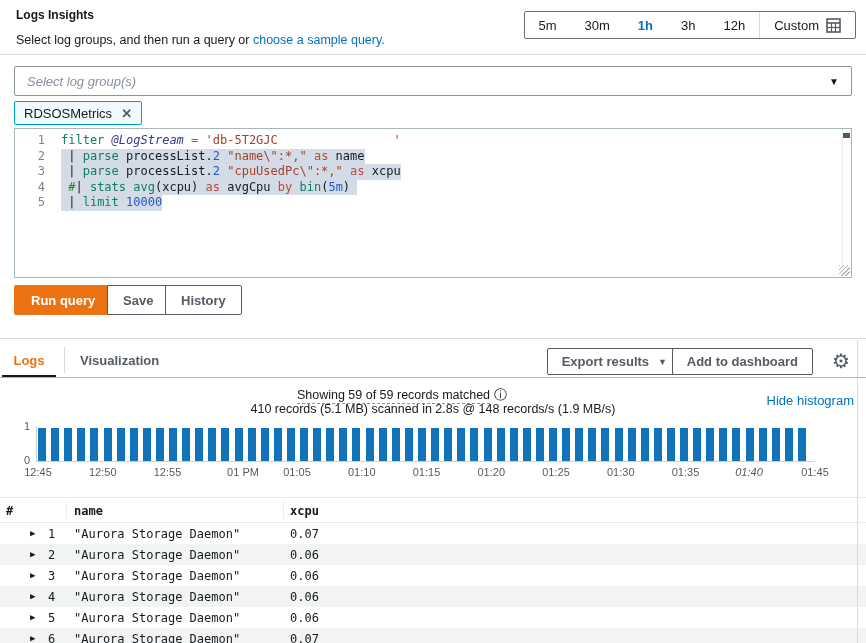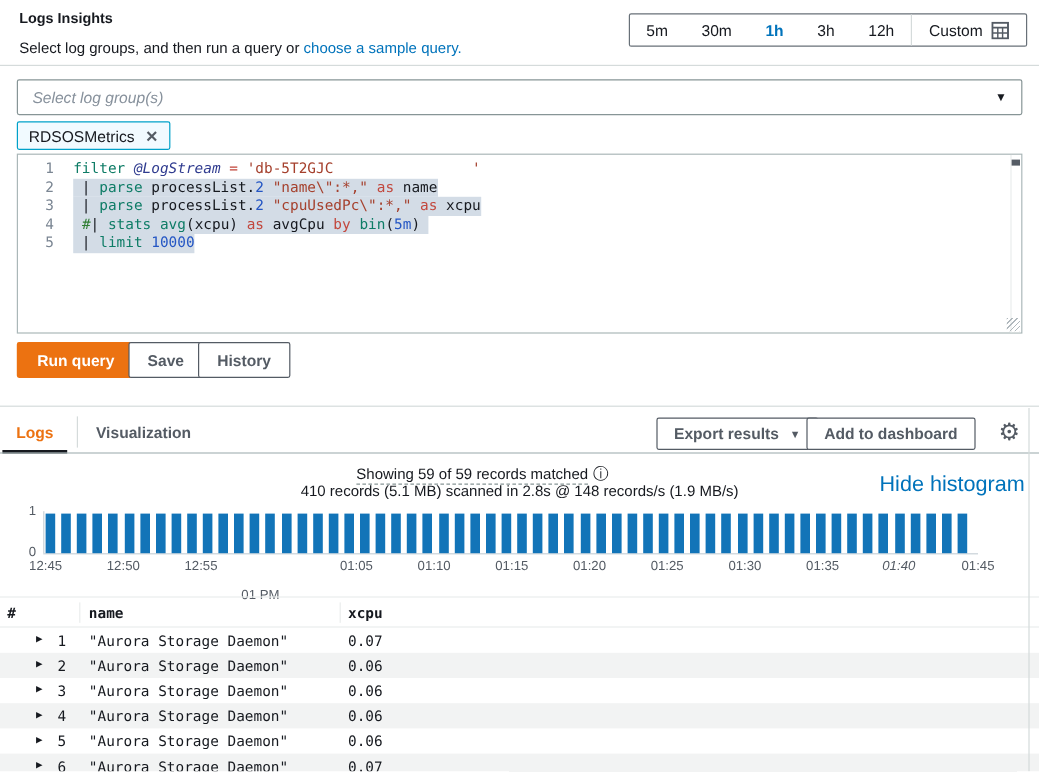--- a/index.html
+++ b/index.html
@@ -54,21 +54,21 @@
   #tab-viz { left:65px; padding:0 15px; }
   #btn-export { position:absolute; right:184px; top:348px; height:27px; padding:0 14px; gap:9px; }
   #btn-export .caret { font-size:9px; }
   #btn-dashboard { position:absolute; right:53px; top:348px; height:27px; padding:0 14px; }
   .gear { position:absolute; right:16px; top:349px; font-size:20px; color:#545b64; cursor:pointer; line-height:24px; }
 
   .matched-line { position:absolute; left:0; top:386px; width:804px; text-align:center; font-size:12.5px; color:#16191f; }
   .matched-line .dashed { border-bottom:1px dashed #879596; padding-bottom:1px; cursor:help; }
   .matched-line .info { font-size:13px; margin-left:4px; cursor:pointer; }
   .scan-line { position:absolute; left:0; top:402px; width:866px; text-align:center; font-size:12.5px; color:#16191f; }
-  .hide-hist { position:absolute; right:12px; top:393px; font-size:18px; color:#0073bb; cursor:pointer; text-decoration:none; }
+  .hide-hist { position:absolute; right:12px; top:393px; font-size:13px; color:#0073bb; cursor:pointer; text-decoration:none; }
 
   
   .y-tick { position:absolute; width:24px; text-align:right; font-size:11px; color:#545b64; }
   #ytick-1 { left:6px; top:420px; }
   #ytick-0 { left:6px; top:454px; }
   .axis-y { position:absolute; left:36px; top:426px; width:1px; height:35px; background:#c9d1d8; }
   .axis-x { position:absolute; left:36px; top:461px; width:779px; height:1px; background:#c9d1d8; }
   #bars { position:absolute; left:38px; top:428px; width:770px; height:33px; }
   .bar { position:absolute; bottom:0; width:8px; background:#1274b8; }
   #xlabels { position:absolute; left:38px; top:466px; width:777px; height:14px; font-size:11px; color:#545b64; }
@@ -228,21 +228,21 @@
       <div class="bar" style="left: 707.586px; height: 33px; background: rgb(18, 116, 184);"></div>
       <div class="bar" style="left: 720.69px; height: 33px; background: rgb(18, 116, 184);"></div>
       <div class="bar" style="left: 733.793px; height: 33px; background: rgb(18, 116, 184);"></div>
       <div class="bar" style="left: 746.897px; height: 33px; background: rgb(18, 116, 184);"></div>
       <div class="bar" style="left: 760px; height: 33px; background: rgb(18, 116, 184);"></div>
     </div>
   <div id="xlabels">
       <span class="xlab" style="left: 0px;">12:45</span>
       <span class="xlab" style="left: 64.75px;">12:50</span>
       <span class="xlab" style="left: 129.5px;">12:55</span>
-      <span class="xlab" style="left: 179px; margin-top: 24px;">01 PM</span>
+      <span class="xlab" style="left: 205px;">01 PM</span>
       <span class="xlab" style="left: 259px;">01:05</span>
       <span class="xlab" style="left: 323.75px;">01:10</span>
       <span class="xlab" style="left: 388.5px;">01:15</span>
       <span class="xlab" style="left: 453.25px;">01:20</span>
       <span class="xlab" style="left: 518px;">01:25</span>
       <span class="xlab" style="left: 582.75px;">01:30</span>
       <span class="xlab" style="left: 647.5px;">01:35</span>
       <span class="xlab" style="left: 711px; font-style: italic;">01:40</span>
       <span class="xlab" style="left: 777px;">01:45</span>
     </div>

